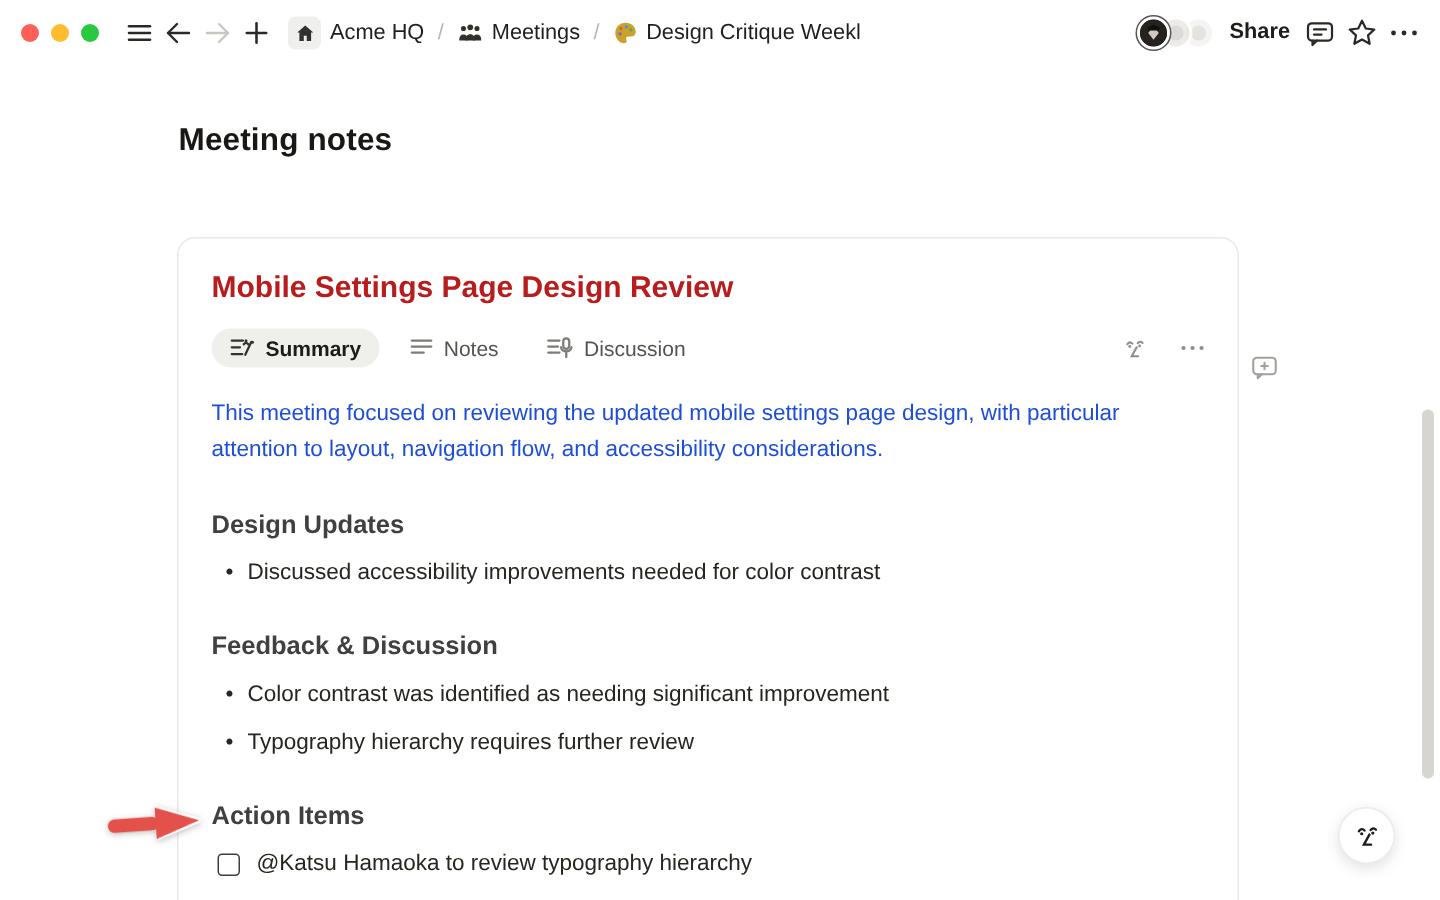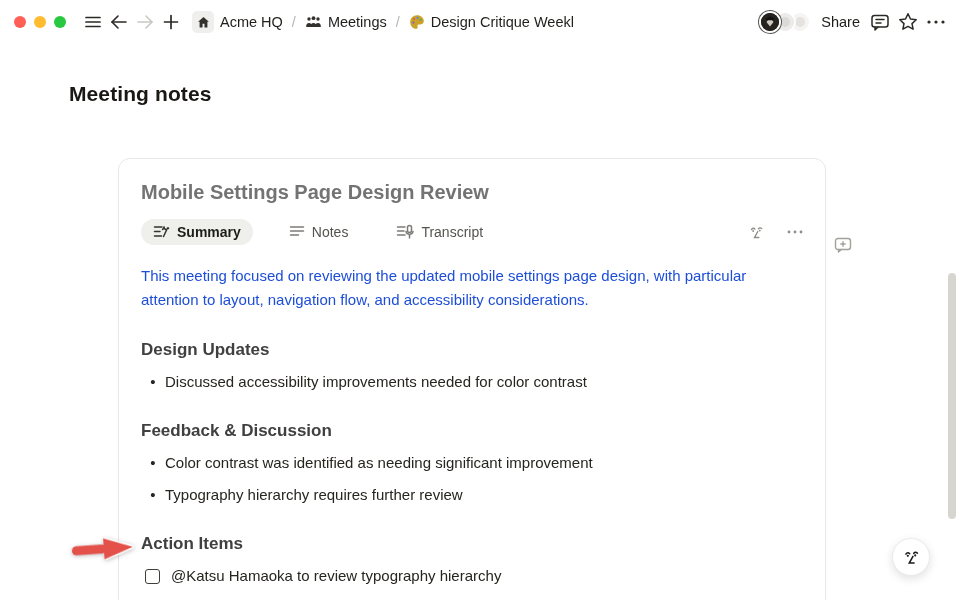--- a/index.html
+++ b/index.html
@@ -13,39 +13,39 @@
   .light.red   { background:#ff5f57; }
   .light.yellow{ background:#febc2e; }
   .light.green { background:#28c840; }
   .tb-btn { display:flex; align-items:center; justify-content:center; width:26px; height:26px; border-radius:4px; color:#37352f; }
   .tb-btn svg { display:block; }
   .tb-btn.disabled { color:#c9c7c2; }
   .crumbs { display:flex; align-items:center; margin-left:4px; font-size:14.5px; color:#201f1c; white-space:nowrap; }
   .crumb { display:flex; align-items:center; gap:6px; padding:2px 4px; border-radius:4px; }
   .crumb-sep { color:#b9b7b2; margin:0 5px; }
   .home-chip { width:22px; height:22px; border-radius:5px; background:#efefed; display:flex; align-items:center; justify-content:center; }
-  .tb-right { margin-left:auto; display:flex; align-items:center; gap:8px; }
+  .tb-right { margin-left:auto; display:flex; gap:8px;font-weight:bold; }
   .avatars { display:flex; align-items:center; }
   .avatar { width:22px; height:22px; border-radius:50%; border:2px solid #fff; }
   .avatar.a1 { background:#2e2b26; z-index:3; position:relative; box-shadow:0 0 0 1px #555; }
   .avatar.a1 svg{ display:block; }
   .avatar.a2 { background:#e9e7e4; margin-left:-7px; z-index:2; position:relative; opacity:.8; }
   .avatar.a3 { background:#efedea; margin-left:-7px; z-index:1; position:relative; opacity:.6; }
   .avatar.a2::after,.avatar.a3::after{ content:""; display:block; width:10px; height:10px; margin:4px auto 0; border-radius:50%; background:#d3d1cc; }
   .share { font-size:14.5px; color:#1f1e1b; padding:2px 2px; }
   .tb-icon { color:#2a2925; display:flex; align-items:center; }
 
   
   .main { position:relative; width:960px; height:556px; }
-  .page-title { margin:38px 0 0 69px; font-size:21px; font-weight:700; color:#191815; letter-spacing:.1px; }
+  .page-title { margin:38px 0 0 119px; font-size:21px; font-weight:700; color:#191815; letter-spacing:.1px; }
   .card { position:absolute; left:118px; top:76px; width:708px; height:560px;
     background:#fff; border:1px solid #e9e8e5; border-radius:12px; padding:22px 22px 0 22px;
     box-shadow:0 1px 2px rgba(0,0,0,.02); }
-  .card-title { font-size:20px; font-weight:700; color:#737373; }
-  .tabs { display:flex; align-items:center; margin-top:15px;gap:16px; }
+  .card-title { font-size:20px; font-weight:700; color:#b91c1c; }
+  .tabs { display:flex; align-items:center; margin-top:15px; }
   .tab { display:flex; align-items:center; gap:7px; font-size:14px; border-radius:16px; padding:5px 12px; color:#55534e; }
   .tab .t-ico { color:#7d7b76; display:flex; }
   .tab.active { background:#efefec; color:#1d1c19; font-weight:600; }
   .tab.active .t-ico { color:#34322d; }
   .tab + .tab { margin-left:8px; }
   .tab-tools { margin-left:auto; display:flex; align-items:center; gap:22px; color:#8f8d88; }
   .intro { margin-top:19px; font-size:15px; line-height:24px; color:#1d4ed8; width:666px; }
   .h2 { margin-top:28px; margin-bottom:11px; font-size:17px; font-weight:700; color:#404040; }
   .bullet-row { display:flex; align-items:flex-start; margin-bottom:10px; font-size:15px; line-height:22px; color:#26251f; }
   .bullet-dot { width:24px; text-align:center; flex:none; font-size:15px; }
@@ -228,21 +228,21 @@
               <g stroke="currentColor" stroke-width="1.5" stroke-linecap="round" fill="none">
                 <line x1="1.5" y1="3" x2="9" y2="3"></line>
                 <line x1="1.5" y1="7" x2="8" y2="7"></line>
                 <line x1="1.5" y1="11" x2="9" y2="11"></line>
                 <rect x="11.5" y="1.5" width="4" height="7" rx="2"></rect>
                 <path d="M10 7.5a3.6 3.6 0 0 0 7 0"></path>
                 <line x1="13.5" y1="11.3" x2="13.5" y2="14"></line>
               </g>
             </svg>
         </span>
-        <span>Transcript</span>
+        <span>Discussion</span>
       </div>
 
       <div class="tab-tools">
         <span style="display:flex">
           <svg width="17" height="17" viewBox="0 0 17 17">
               <g stroke="#8f8d88" stroke-width="1.4" stroke-linecap="round" fill="none">
                 <path d="M3.5 5.5q1.6-2.3 3.4-.4"></path>
                 <path d="M10.5 4.8q1.6-1.8 3.2-.2"></path>
                 <path d="M9.8 7.5 6.5 13.5h4.3"></path>
               </g>

